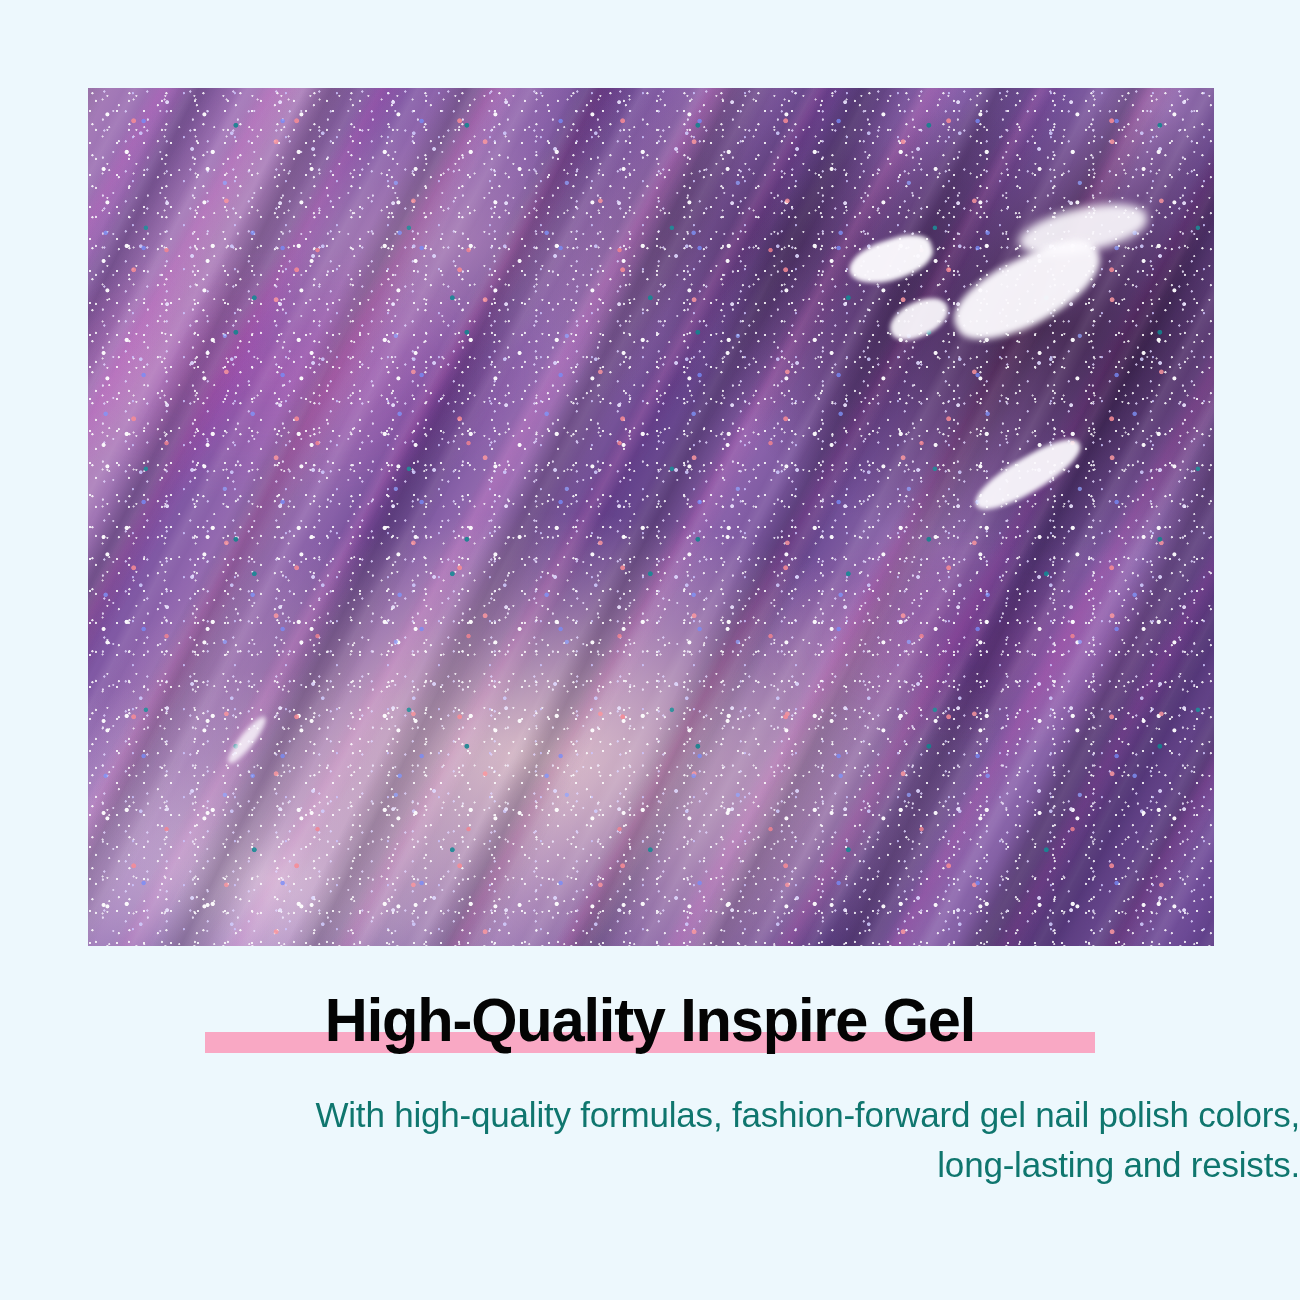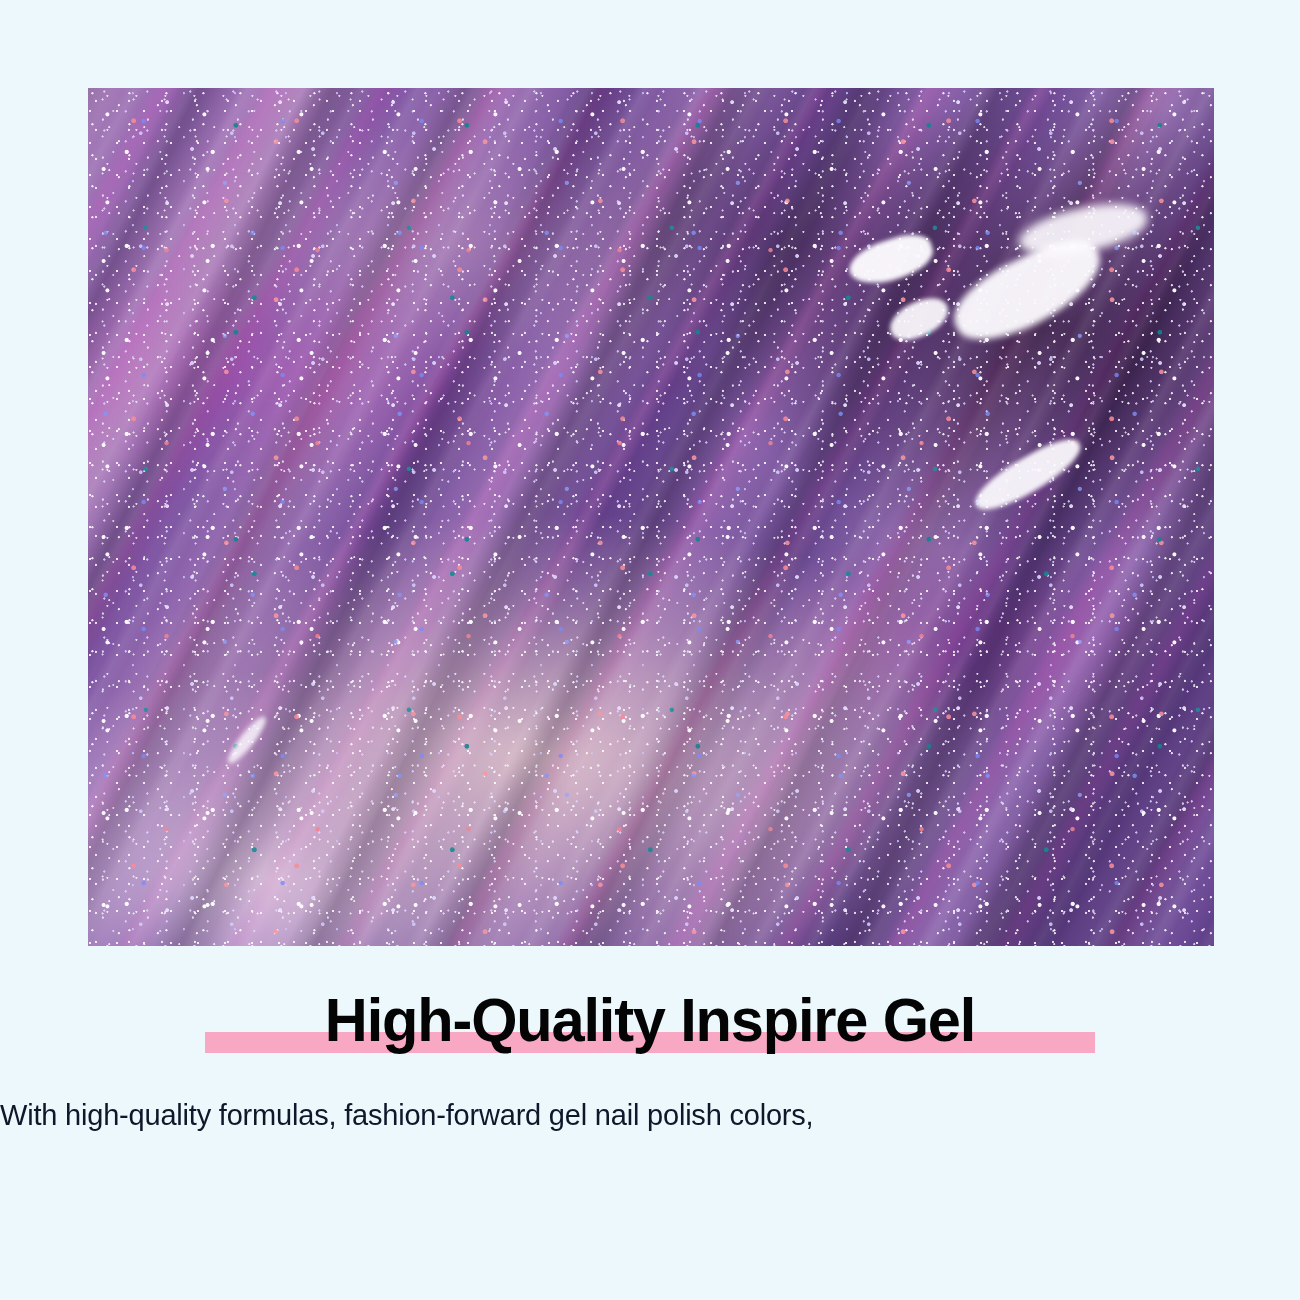--- a/index.html
+++ b/index.html
@@ -236,25 +236,25 @@
     transform-origin: 50% 50%;
     white-space: nowrap;
   }
 
   
   .body-copy {
     position: absolute;
     left: 0;
     top: 1090px;
     width: 1300px;
-    text-align: left;
+    text-align: right;
     font-family: "Liberation Sans", sans-serif;
-    font-size: 29px;
+    font-size: 35px;
     line-height: 50px;
-    color: #0f172a;
+    color: #0f766e;
     letter-spacing: -0.2px;
   }
   .body-copy .line { display: block; }
 </style>
 </head>
 <body>
 
 <div class="page">
 
   <div class="swatch">
@@ -278,15 +278,16 @@
     <div class="swatch-soft"></div>
   </div>
 
   <div class="title-wrap">
     <div class="title-bar"></div>
     <div class="title-text">High-Quality Inspire Gel</div>
   </div>
 
   <div class="body-copy">
     <span class="line">With high-quality formulas, fashion-forward gel nail polish colors,</span>
+    <span class="line">long-lasting and resists.</span>
   </div>
 
 </div>
 
 </body></html>

